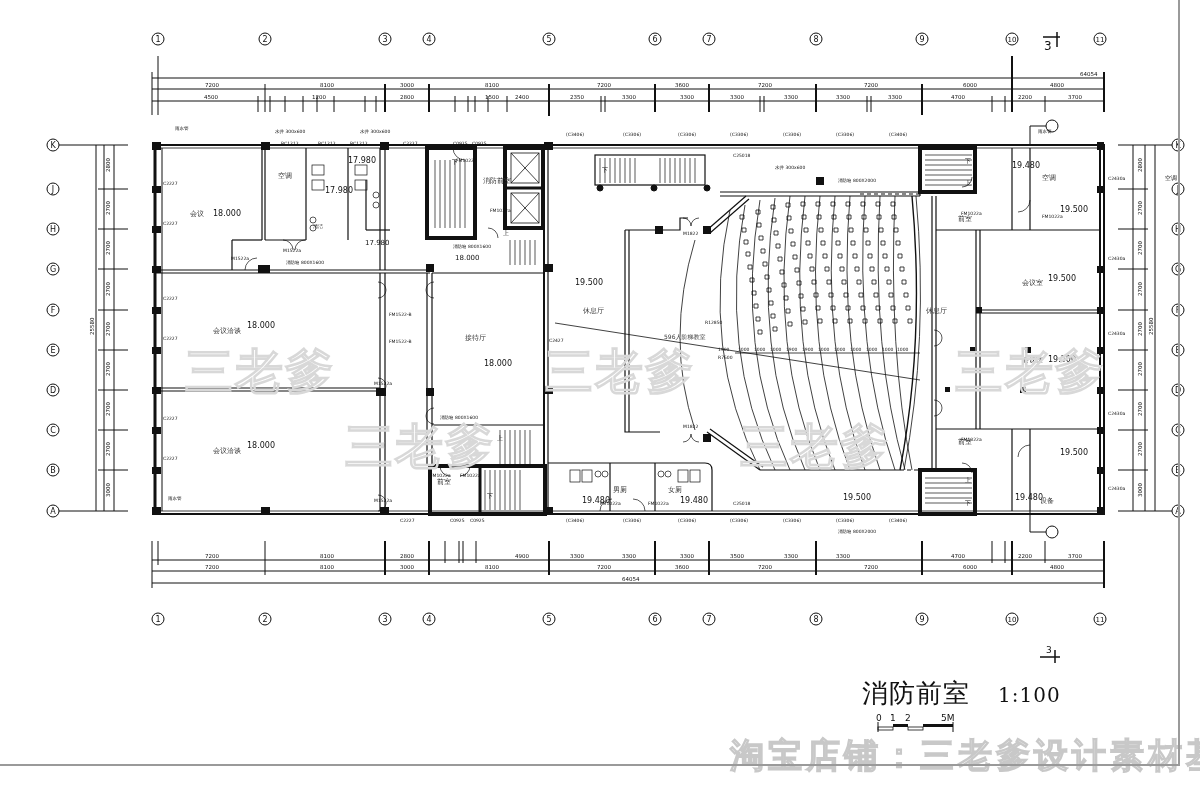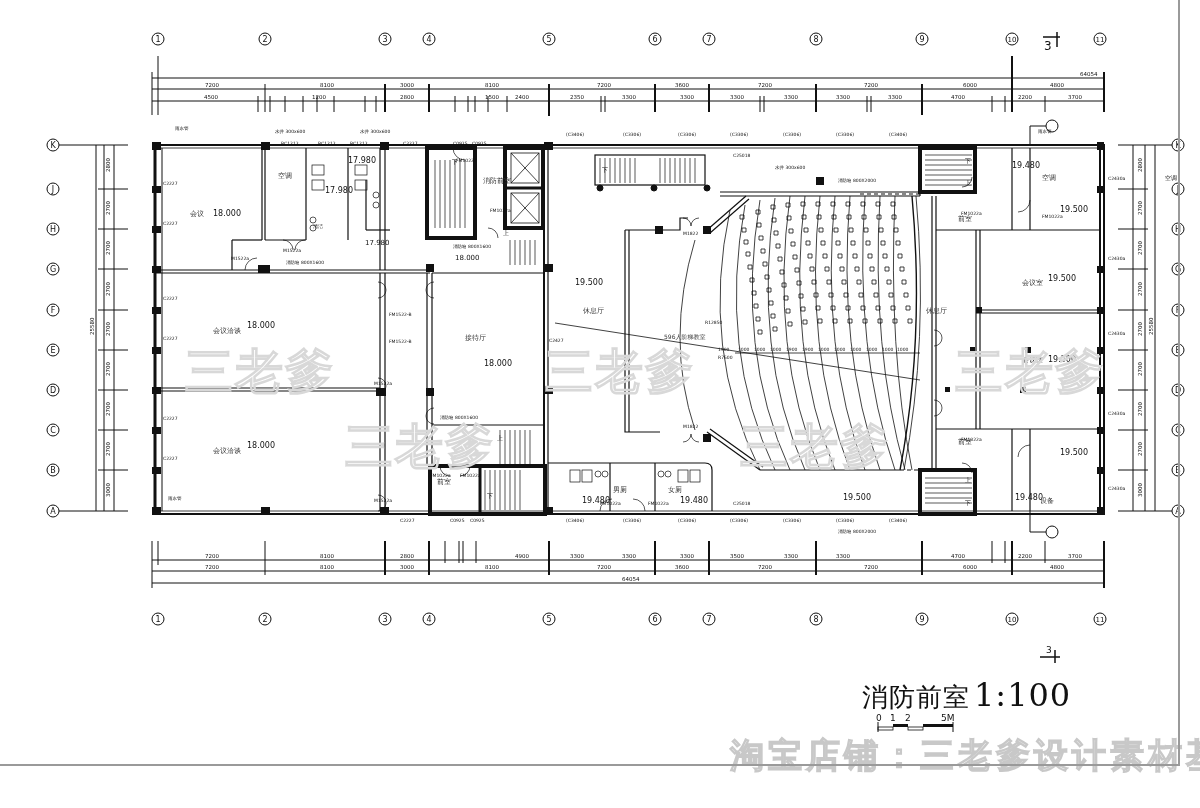--- a/index.html
+++ b/index.html
@@ -1,20 +1,20 @@
 <!DOCTYPE html>
 <html><head>
 <meta charset="utf-8">
 <style>
   html,body{margin:0;padding:0;background:#fff;}
   body{width:1200px;height:808px;position:relative;overflow:hidden;font-family:"DejaVu Sans",sans-serif;color:#111;}
   #frame{position:absolute;left:0;top:0;width:1200px;height:808px;}
   svg text{font-family:"DejaVu Sans",sans-serif;}
   .title{position:absolute;left:862px;top:676px;font-family:"DejaVu Serif",serif;font-size:26px;color:#111;letter-spacing:1px;white-space:nowrap;}
-  .title .scale{margin-left:4px;font-size:32px;}
+  .title .scale{margin-left:28px;font-size:20px;}
   .watermark{position:absolute;left:730px;top:733px;font-size:34px;font-weight:bold;color:#fff;letter-spacing:4px;-webkit-text-stroke:1.2px #c8c8c8;white-space:nowrap;}
   .wm-mid{position:absolute;font-size:48px;font-weight:bold;color:rgba(255,255,255,0);-webkit-text-stroke:1px #d8d8d8;letter-spacing:2px;white-space:nowrap;}
   .border-right{position:absolute;left:1178px;top:0;width:2px;height:766px;background:#9a9a9a;}
   .border-bottom{position:absolute;left:0;top:764px;width:1180px;height:2px;background:#9a9a9a;}
 </style>
 </head>
 <body>
 
 <div id="frame">
 <svg width="1200" height="808" viewBox="0 0 1200 808" xmlns="http://www.w3.org/2000/svg">

